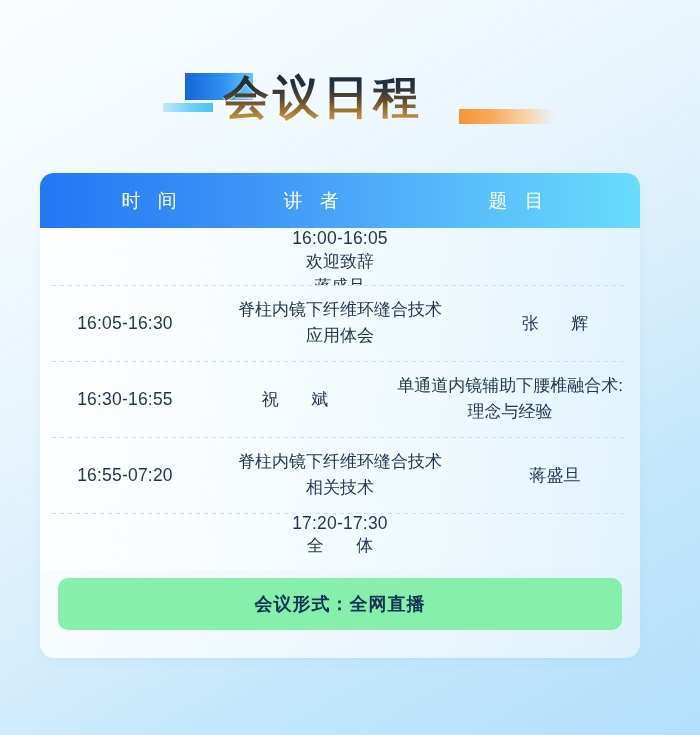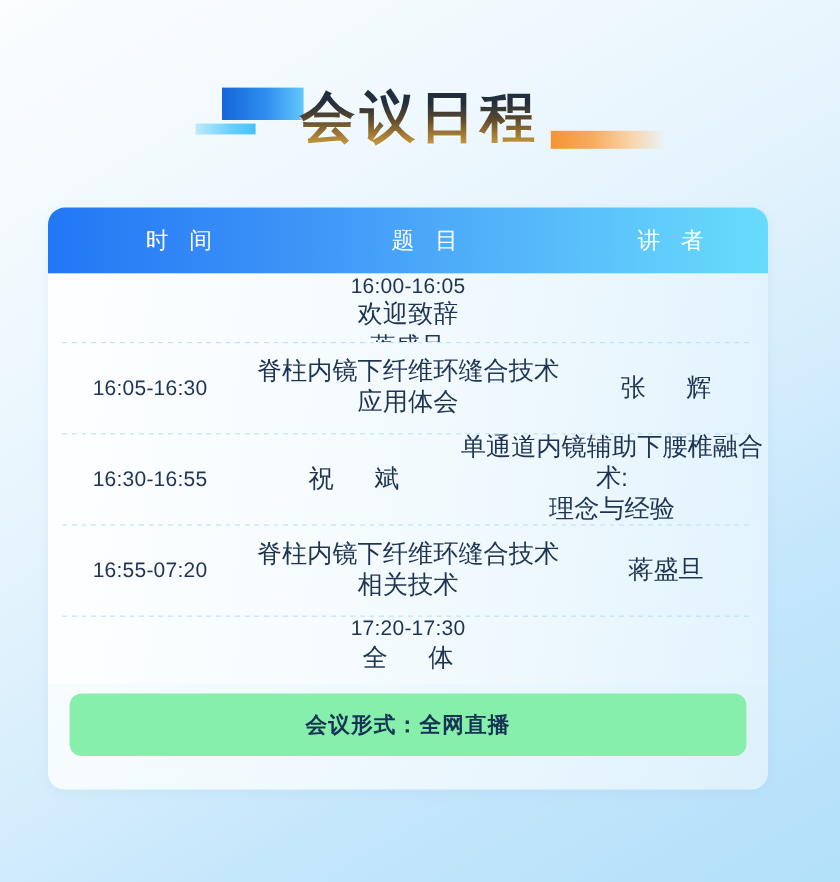--- a/index.html
+++ b/index.html
@@ -63,21 +63,21 @@
     top: 47px;
     width: 96px;
     height: 15px;
     background: linear-gradient(90deg, #f59432 0%, #f7ab5c 35%, #f9d2a6 68%, rgba(250,226,200,0) 100%);
   }
   .title-text {
     position: absolute;
     left: 0;
     top: 0;
     width: 254px;
-    text-align: center;
+    text-align: left;
     font-size: 46px;
     font-weight: bold;
     letter-spacing: 4px;
     line-height: 70px;
     background: linear-gradient(180deg,
         #1b2a3a 0%,
         #232f3d 34%,
         #5c4a2c 54%,
         #9d7634 70%,
         #c89a3e 84%,
@@ -148,21 +148,21 @@
     height: 1px;
     background-image: repeating-linear-gradient(90deg,
         #bfe4f7 0px, #bfe4f7 4px, rgba(191,228,247,0) 4px, rgba(191,228,247,0) 8px);
   }
   .row-h1 { height: 57px; flex-direction: column; }
   .row-h2 { height: 76px; }
 
   .cell {
     text-align: center;
     color: #1e3452;
-    font-size: 21px;
+    font-size: 17px;
   }
   .cell-time {
     width: 170px;
     font-size: 17.5px;
     letter-spacing: 0.2px;
   }
   .cell-topic {
     width: 260px;
     line-height: 26px;
   }
@@ -201,22 +201,22 @@
       <div class="title-bar-left-low"></div>
       <div class="title-bar-right"></div>
       <div class="title-text">会议日程</div>
     </div>
   </div>
 
   <div class="card"></div>
 
   <div class="thead">
     <div class="th col-time">时 间</div>
+    <div class="th col-speaker">讲 者</div>
     <div class="th col-topic">题 目</div>
-    <div class="th col-speaker">讲 者</div>
   </div>
 
   <div class="tbody">
 
     <div class="row row-h1">
       <div class="cell cell-time">16:00-16:05</div>
       <div class="cell cell-topic">
         <div>欢迎致辞</div>
       </div>
       <div class="cell cell-speaker">蒋盛旦</div>

